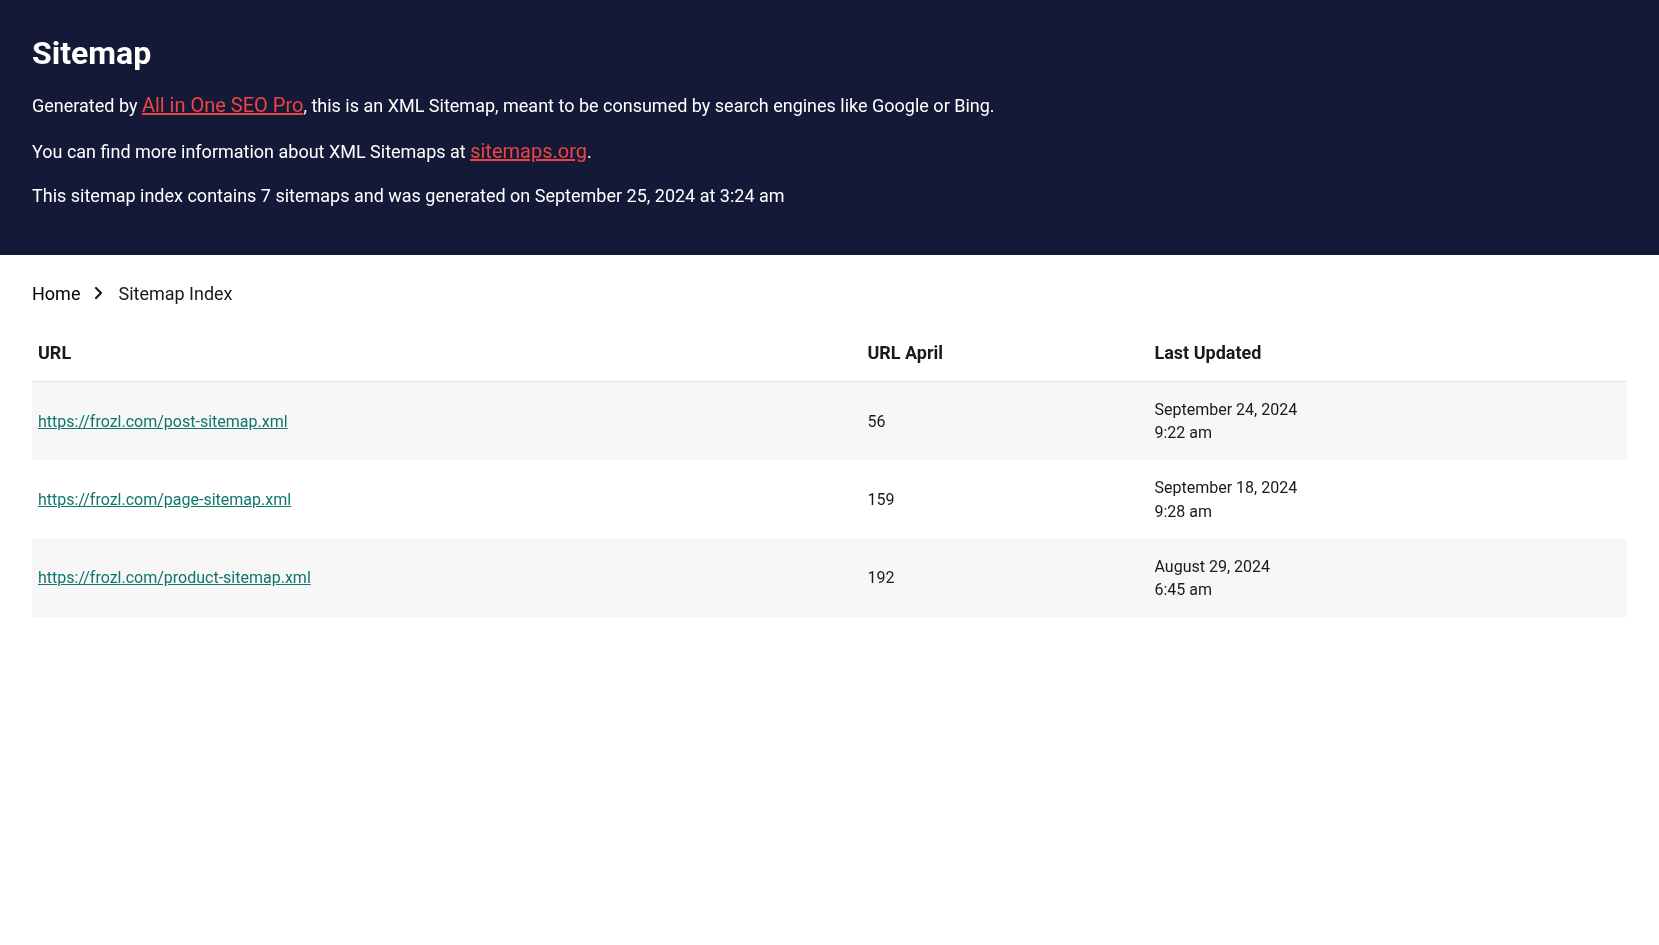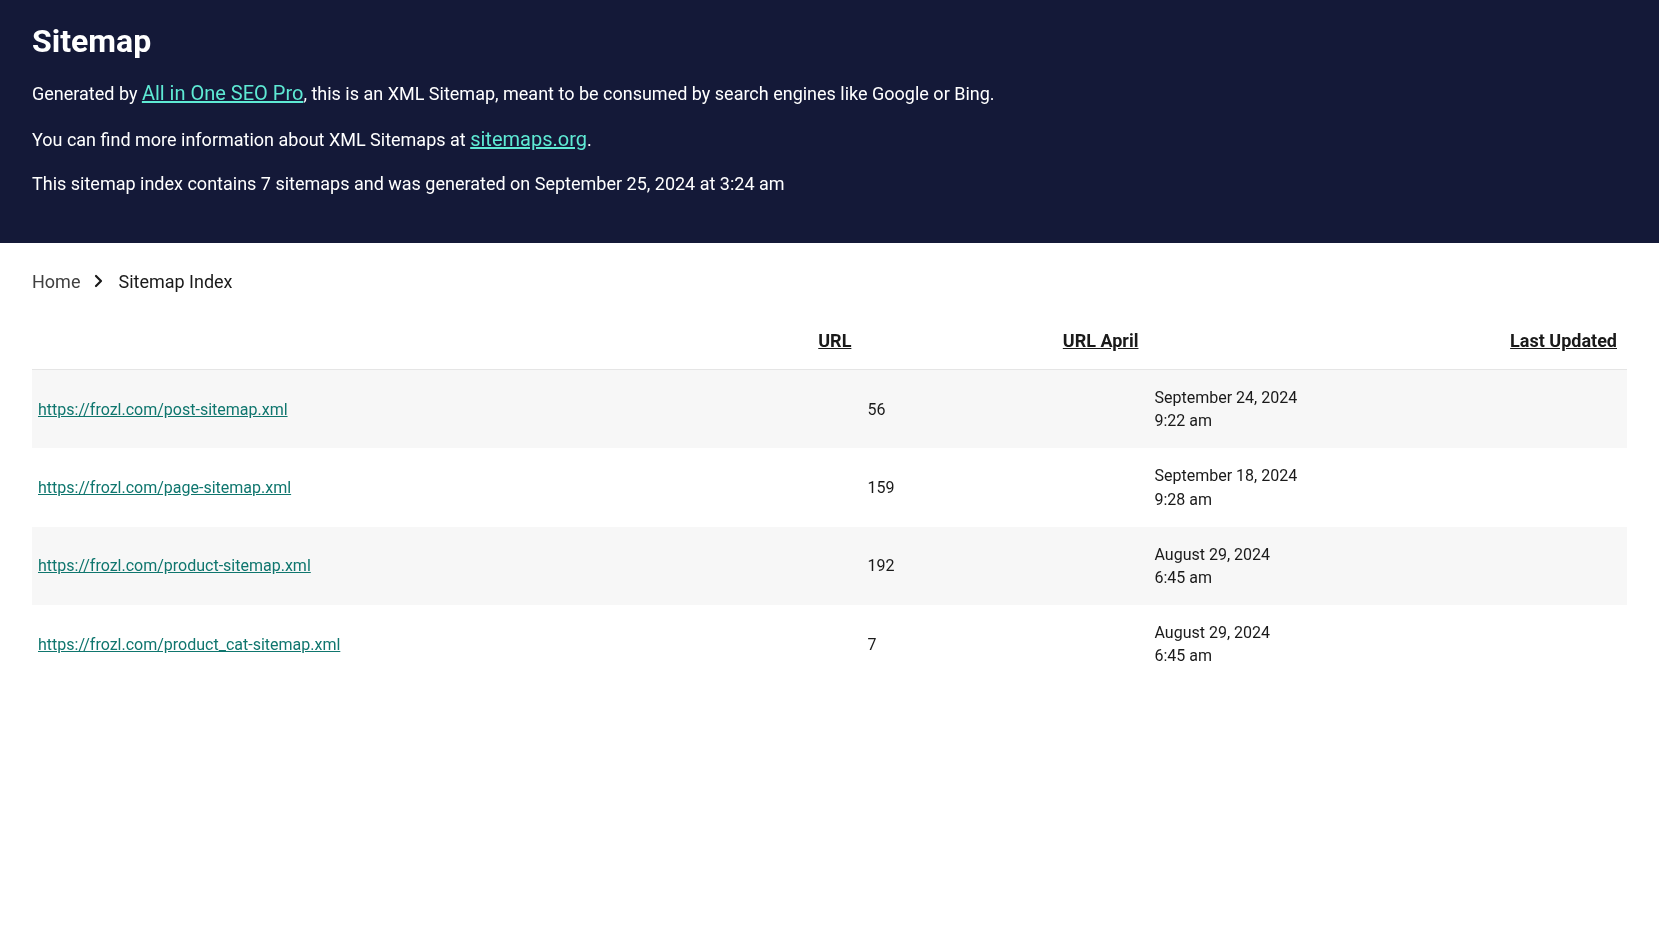--- a/index.html
+++ b/index.html
@@ -11,64 +11,63 @@
     background: #fff;
   }
   .header {
     background: #141938;
     color: #fff;
     padding: 18px 32px 30px 32px;
   }
   .header h1 {
     font-size: 32px;
     font-weight: 700;
-    margin: 4px 0 18px 0;
+    margin: 16px 0 18px 0;
   }
   .header p {
     font-size: 18px;
     margin: 0 0 16px 0;
     line-height: 1.5;
   }
   .header a {
-    color: #5eead4;
+    color: #ef4444;
     font-size: 20px;
   }
   .breadcrumb {
     padding: 28px 32px 20px 32px;
     font-size: 18px;
     display: flex;
     align-items: center;
     gap: 14px;
   }
   .breadcrumb .home {
-    color: #404040;
+    color: #000000;
     text-decoration: none;
   }
   .breadcrumb .chevron {
     color: #1a1a1a;
     font-weight: 600;
   }
   .breadcrumb .current {
     font-weight: 400;
   }
   .table-wrap {
     padding: 0 32px 30px 32px;
   }
   table {
     width: 100%;
     border-collapse: separate;
     border-spacing: 0 0;
   }
   thead th {
-    text-align: right;
+    text-align: left;
     font-size: 18px;
     font-weight: 700;
     padding: 18px 10px 18px 6px;
     border-bottom: 1px solid #e5e5e5;
-    text-decoration: underline;
   }
   th.col-url { width: 52%; }
   th.col-count { width: 18%; }
   th.col-updated { width: 30%; }
   tbody td {
     padding: 16px 10px 16px 6px;
     font-size: 16px;
     vertical-align: middle;
     line-height: 1.45;
   }
@@ -131,23 +130,15 @@
           </td>
         </tr>
         <tr class="odd">
           <td><a href="#">https://frozl.com/product-sitemap.xml</a></td>
           <td>192</td>
           <td>
             <span class="date-line">August 29, 2024</span>
             <span class="date-line">6:45 am</span>
           </td>
         </tr>
-        <tr class="even">
-          <td><a href="#">https://frozl.com/product_cat-sitemap.xml</a></td>
-          <td>7</td>
-          <td>
-            <span class="date-line">August 29, 2024</span>
-            <span class="date-line">6:45 am</span>
-          </td>
-        </tr>
       </tbody>
   </table>
 </div>
 
 </body></html>

